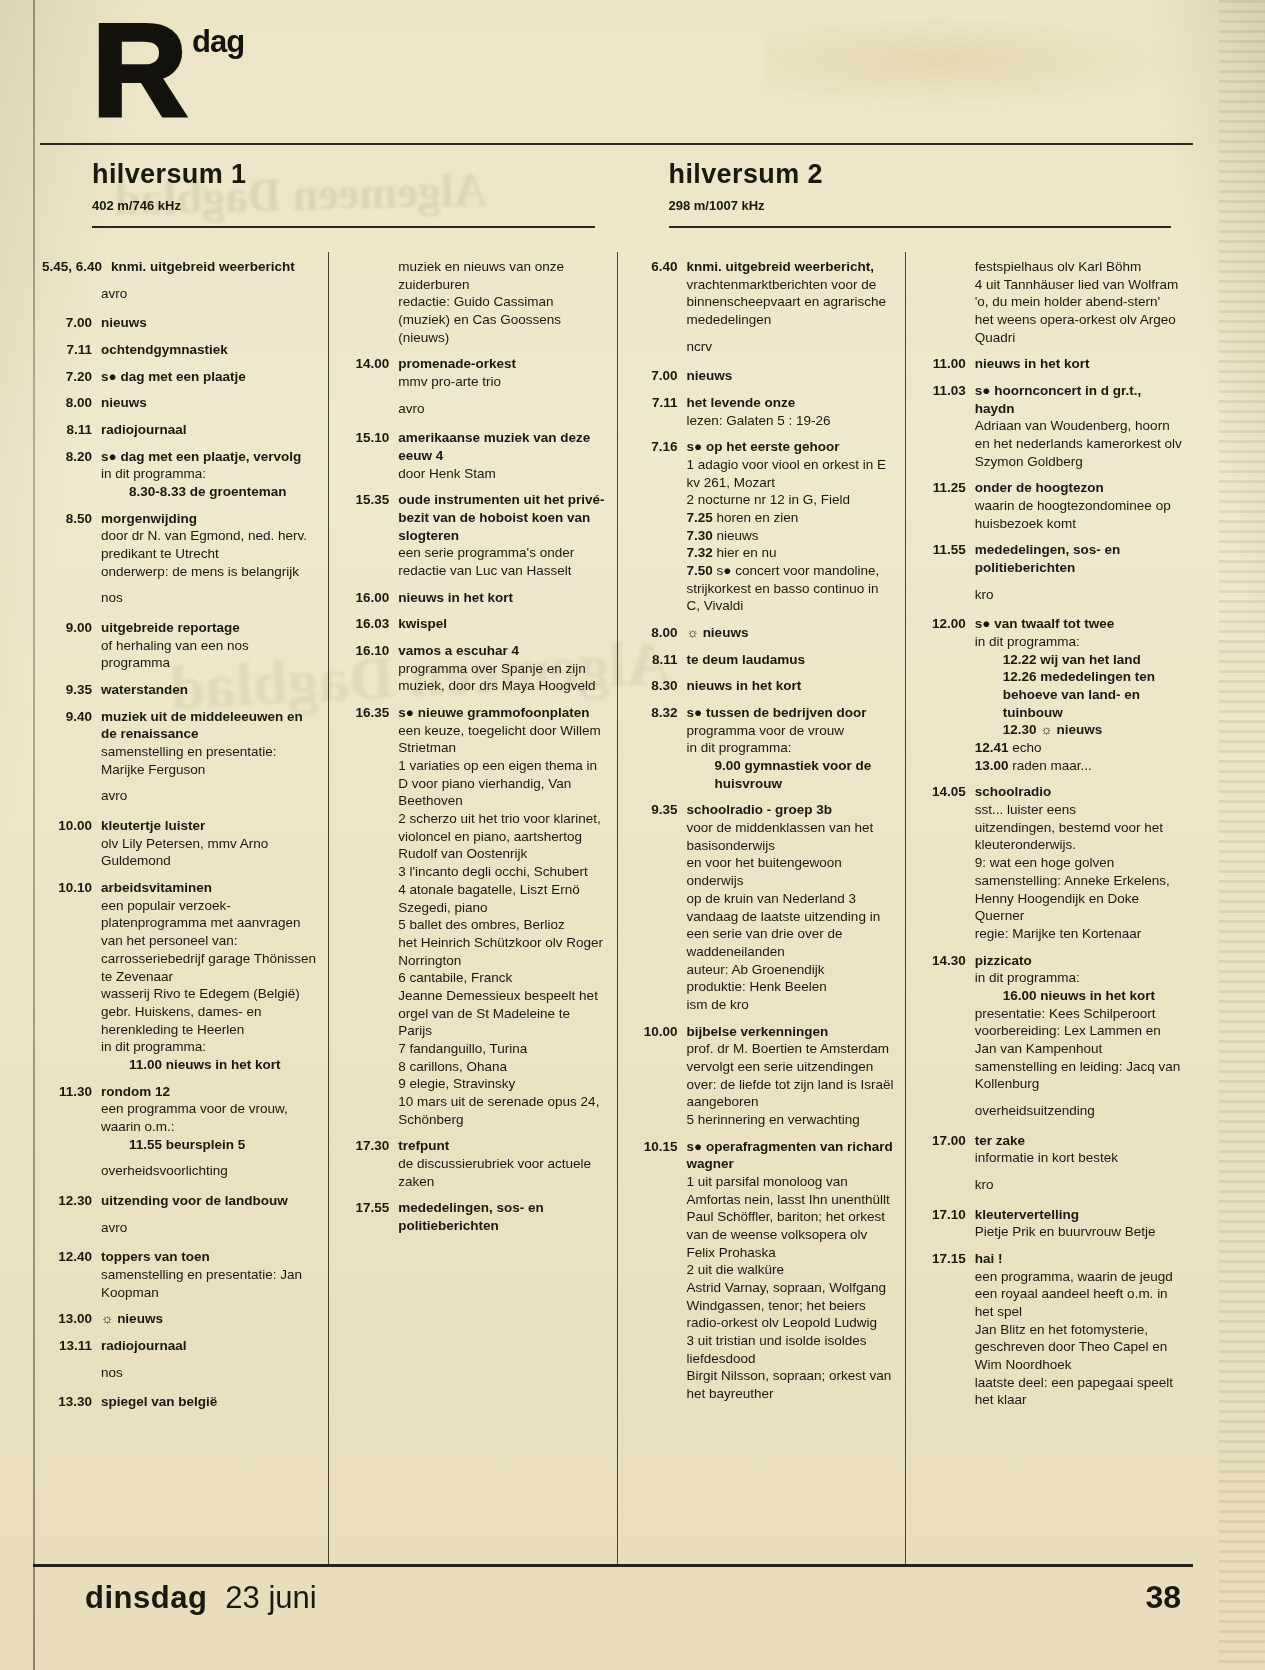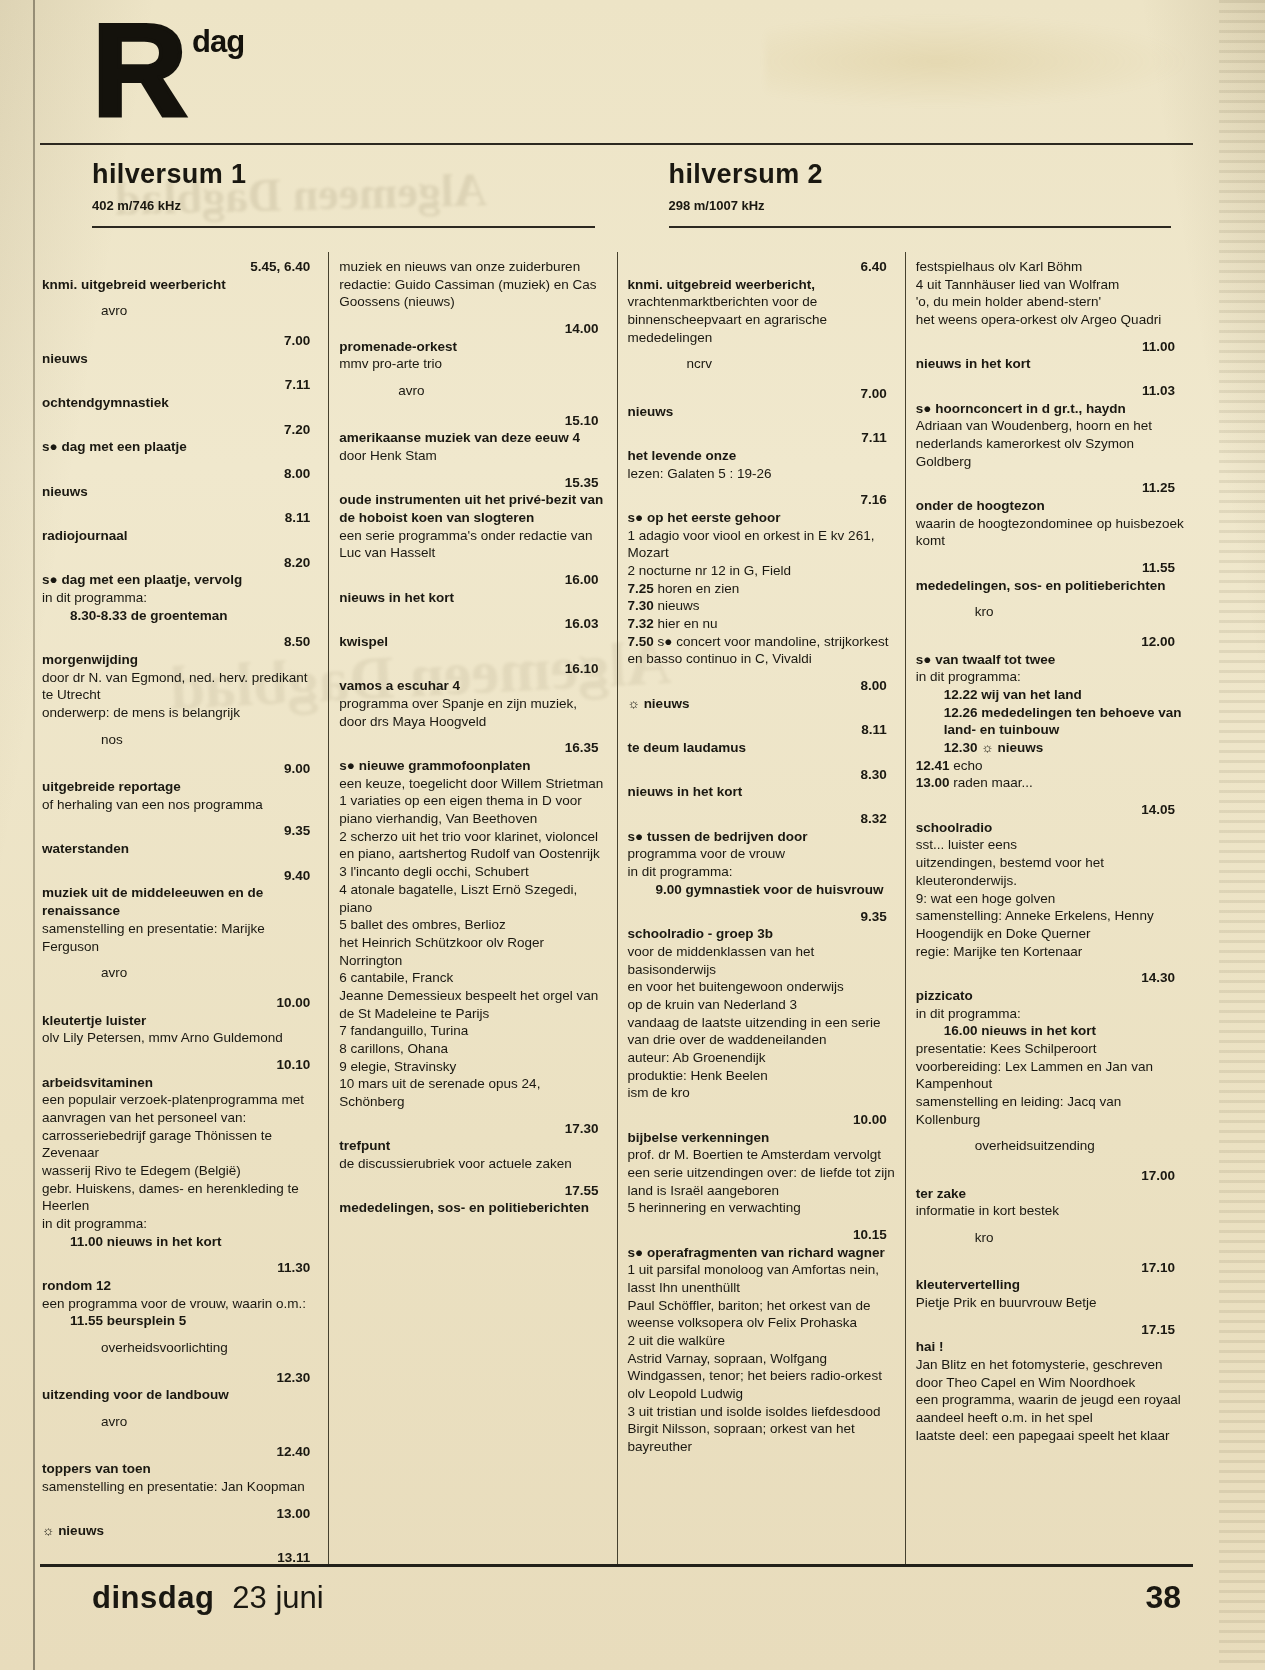--- a/index.html
+++ b/index.html
@@ -39,31 +39,31 @@
   .station{ width:50%; padding:9px 0 15px 52px; position:relative; }
   .station::after{ content:""; position:absolute; left:52px; right:22px; bottom:0; height:2px; background:#2c2820; }
   .station-name{ font-size:27px; font-weight:bold; letter-spacing:.4px; }
   .station-freq{ font-size:13px; font-weight:bold; margin-top:8px; }
 
   .columns{ position:absolute; top:252px; left:40px; right:72px; bottom:106px;
     display:grid; grid-template-columns:1fr 1fr 1fr 1fr; }
   .column{ padding:6px 9px 0 2px; font-size:13.5px; line-height:1.31; overflow:hidden; }
   .column + .column{ border-left:1px solid #46412f; padding-left:10px; }
 
-  .entry{ display:flex; margin-bottom:9px;flex-direction:column; }
+  .entry{ display:flex; margin-bottom:9px; }
   .entry .time{ flex:none; min-width:50px; text-align:right; font-weight:bold;
     margin-right:9px; white-space:nowrap; }
   .entry .body{ flex:1; min-width:0; }
   .ptitle{ font-weight:bold; }
   .dline.b{ font-weight:bold;margin-left:28px; }
   .pre{ font-weight:bold; }
   .marker{ font-weight:bold; }
   .network{ margin:3px 0 12px 59px; }
 
-  .footer{ position:absolute; left:40px; right:72px; top:1564px; border-top:3px solid #23211a;
+  .footer{ position:absolute; left:33px; right:72px; top:1564px; border-top:3px solid #23211a;
     padding-top:12px; display:flex; align-items:baseline; }
   .footer-day{ font-size:31px; font-weight:bold; margin-left:52px; letter-spacing:.5px; }
   .footer-date{ font-size:31px; margin-left:18px; }
   .footer-page{ margin-left:auto; margin-right:12px; font-size:32px; font-weight:bold; }
 </style>
 </head>
 <body>
 
 <div class="page">
 
@@ -491,22 +491,22 @@
           <div class="time">17.10</div>
           <div class="body">
             <div class="ptitle">kleutervertelling</div>
             <div class="dline">Pietje Prik en buurvrouw Betje</div>
           </div>
         </div>
         <div class="entry">
           <div class="time">17.15</div>
           <div class="body">
             <div class="ptitle">hai !</div>
+            <div class="dline">een programma, waarin de jeugd een royaal aandeel heeft o.m. in het spel</div>
             <div class="dline">Jan Blitz en het fotomysterie, geschreven door Theo Capel en Wim Noordhoek</div>
-            <div class="dline">een programma, waarin de jeugd een royaal aandeel heeft o.m. in het spel</div>
             <div class="dline">laatste deel: een papegaai speelt het klaar</div>
           </div>
         </div>
       </div>
   </div>
 
   <div class="footer">
     <span class="footer-day">dinsdag</span>
     <span class="footer-date">23 juni</span>
     <span class="footer-page">38</span>

